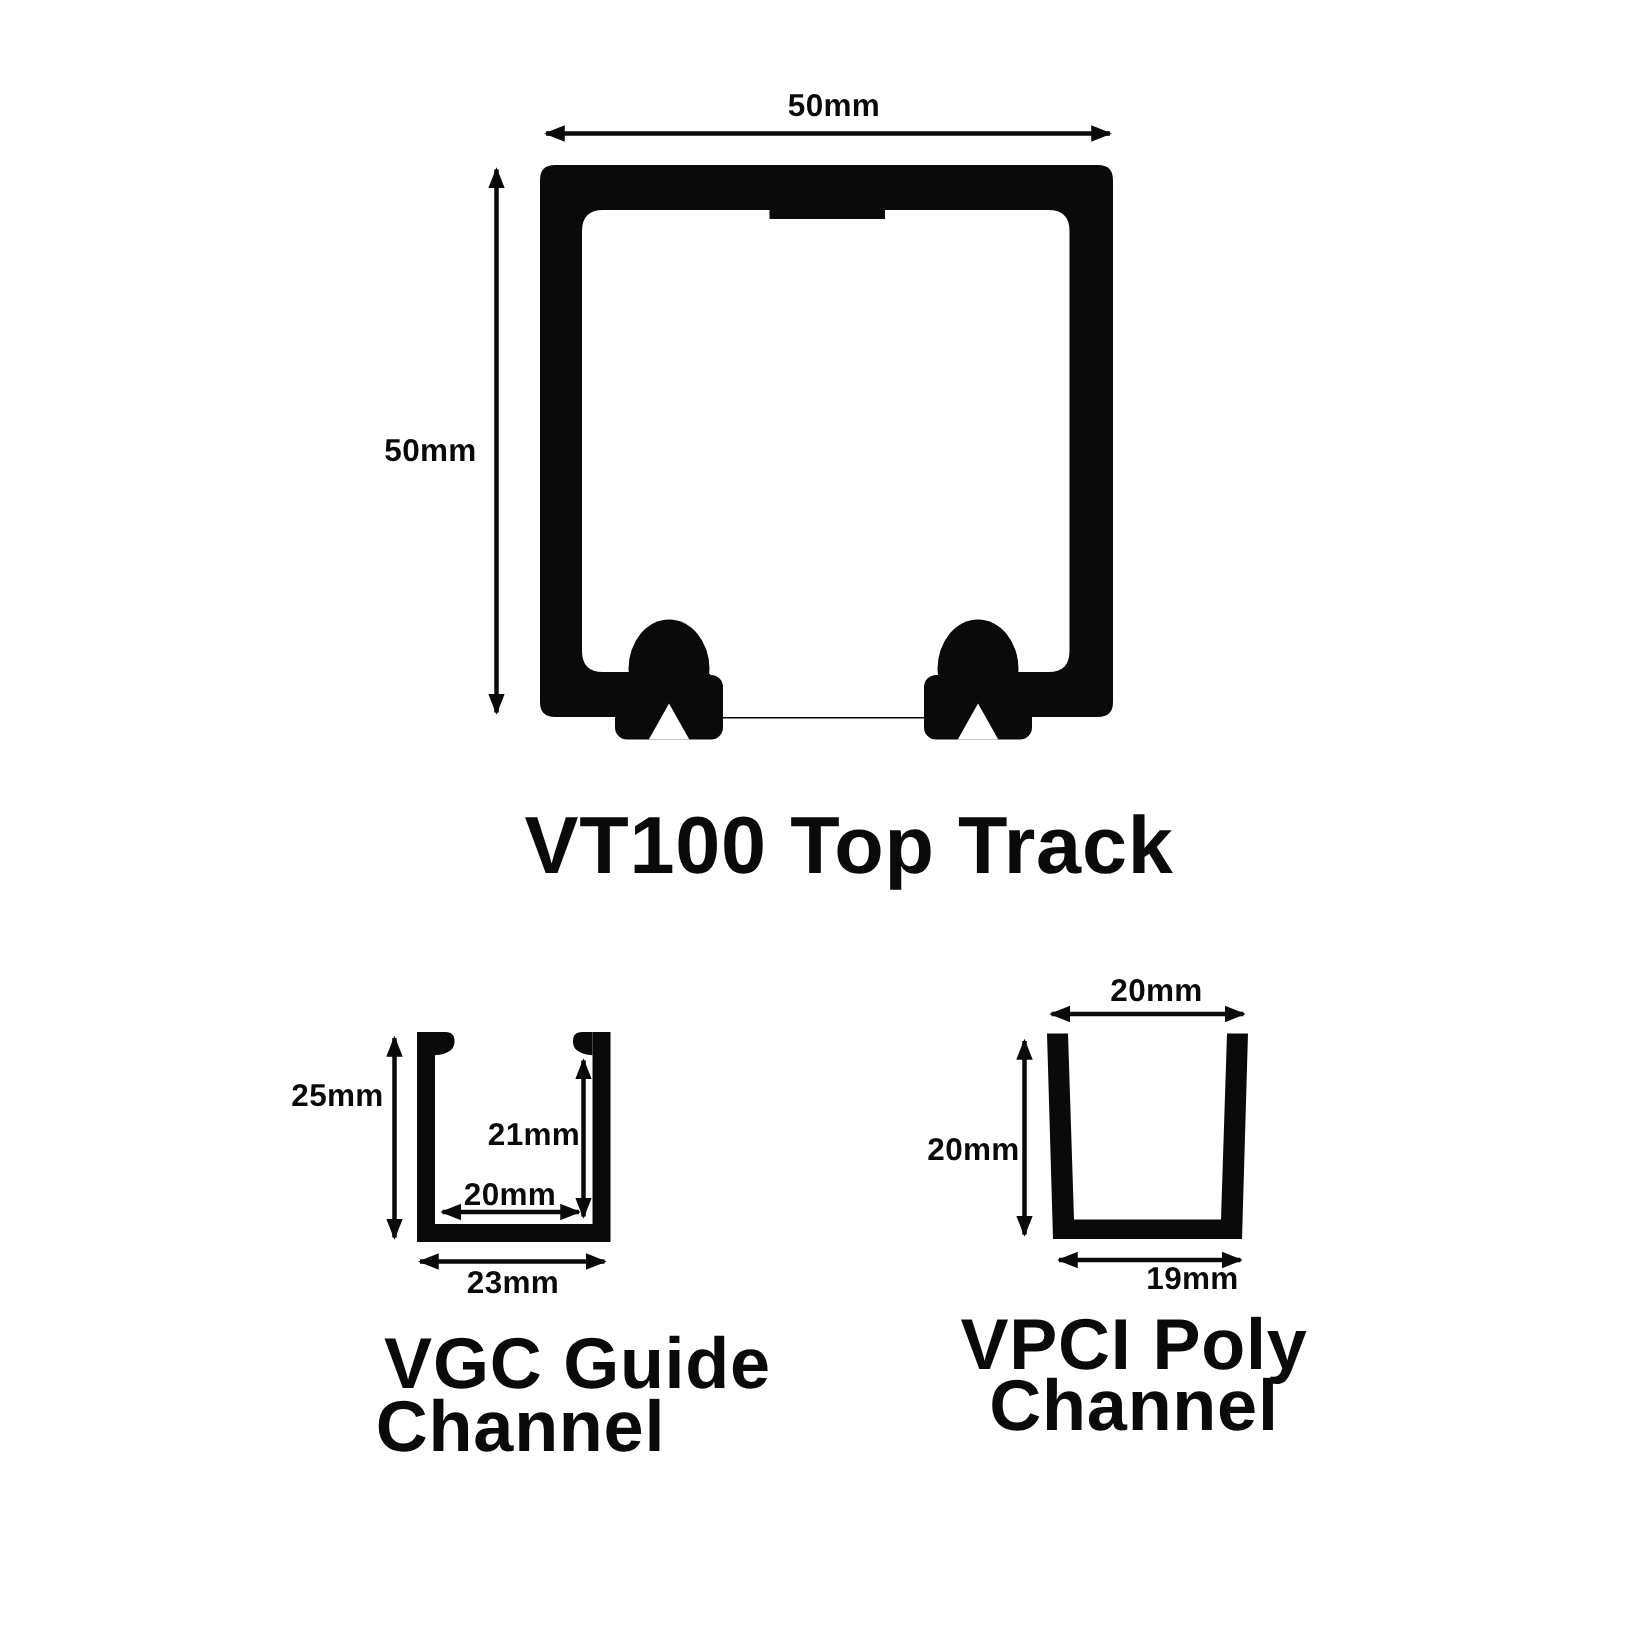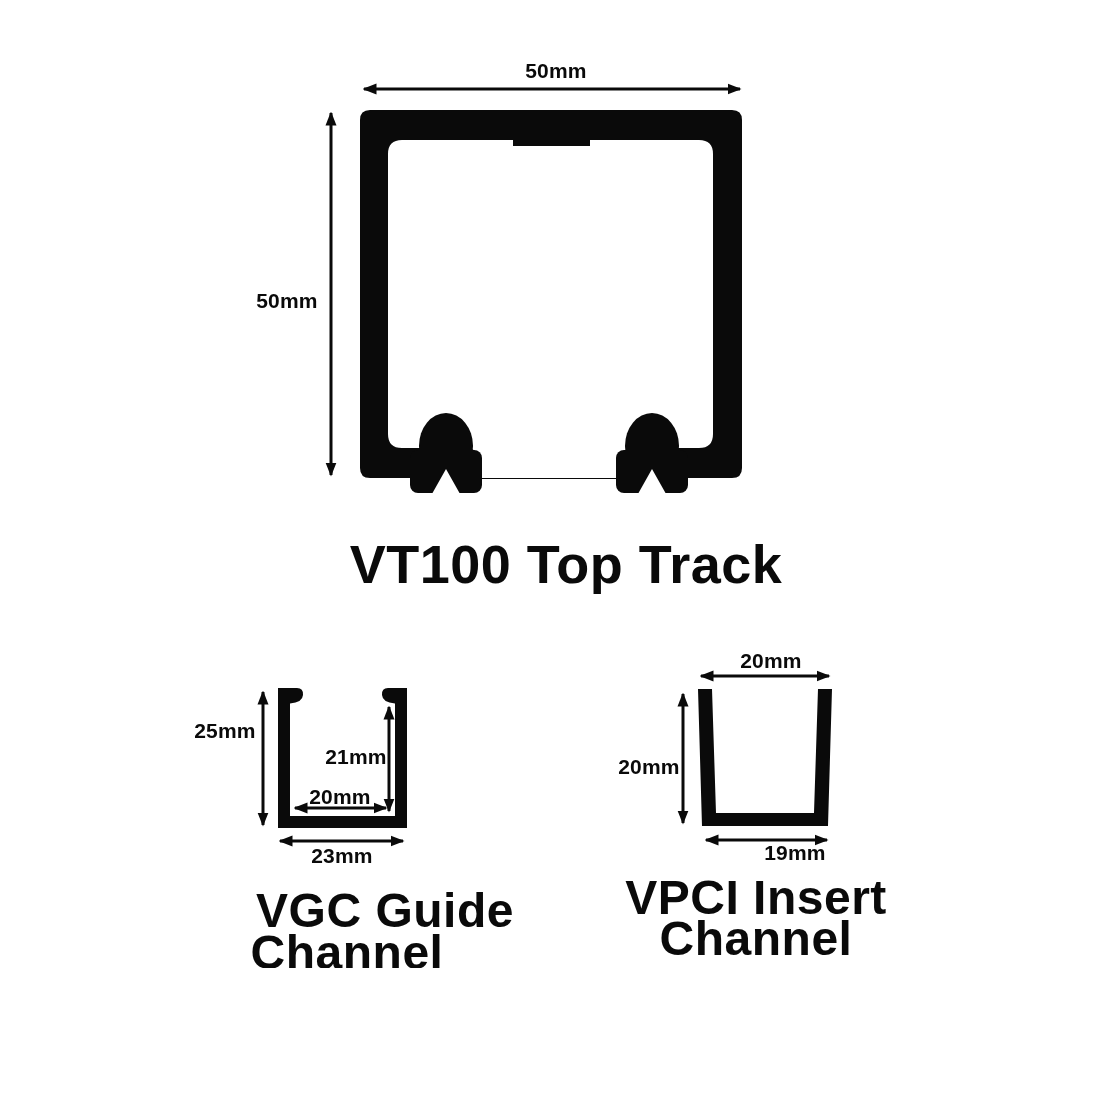--- a/index.html
+++ b/index.html
@@ -84,16 +84,16 @@
   <div class="txt dim" style="left:225px; top:731px;">25mm</div>
   <div class="txt dim" style="left:356px; top:757px;">21mm</div>
   <div class="txt dim" style="left:340px; top:797px;">20mm</div>
   <div class="txt dim" style="left:342px; top:856px;text-align:center;">23mm</div>
   <div class="txt label" style="left:347px; top:910px;margin-left:38px;">VGC Guide</div>
   <div class="txt label" style="left:347px; top:952px;">Channel</div>
 
   <div class="txt dim" style="left:771px; top:661px;">20mm</div>
   <div class="txt dim" style="left:649px; top:767px;">20mm</div>
   <div class="txt dim" style="left:795px; top:853px;">19mm</div>
-  <div class="txt label" style="left:756px; top:897px;">VPCI Insert</div>
+  <div class="txt label" style="left:756px; top:897px;">VPCI Poly</div>
   <div class="txt label" style="left:756px; top:938px;">Channel</div>
 
 </div>
 
 </body></html>

